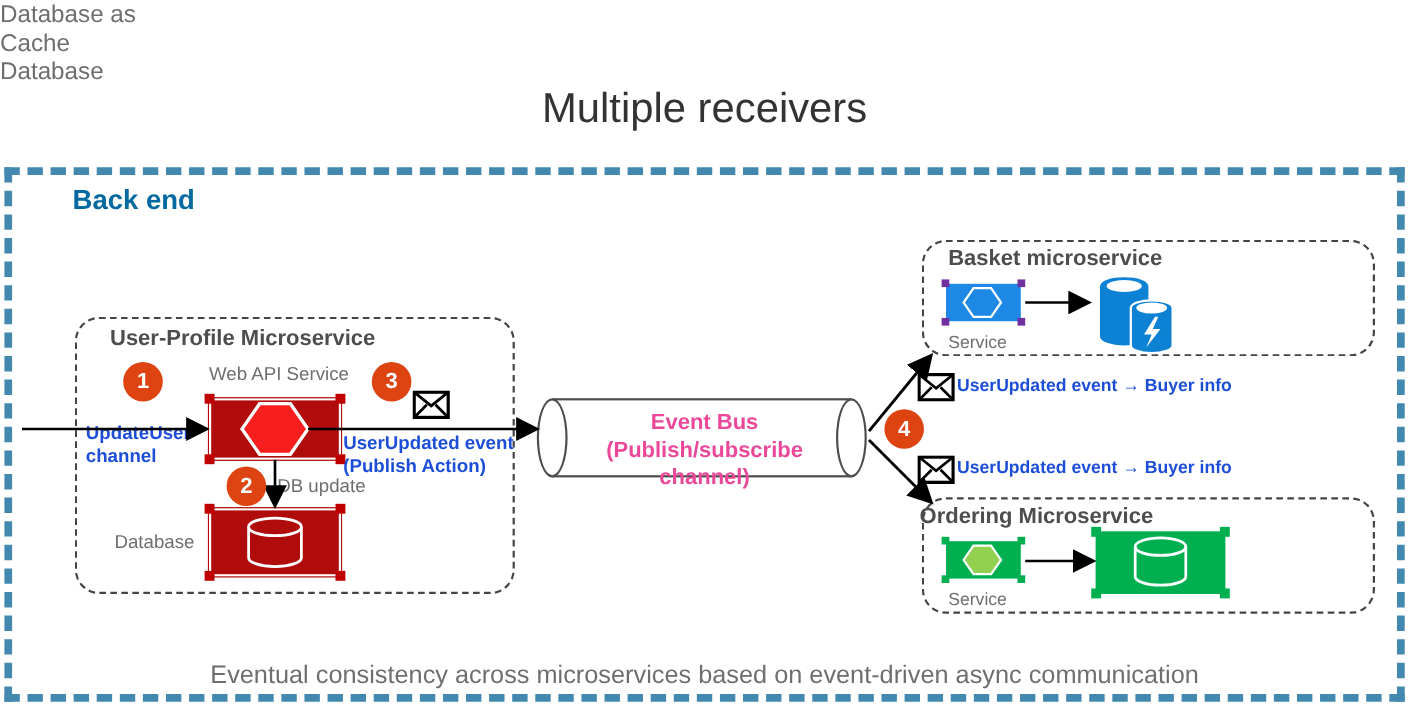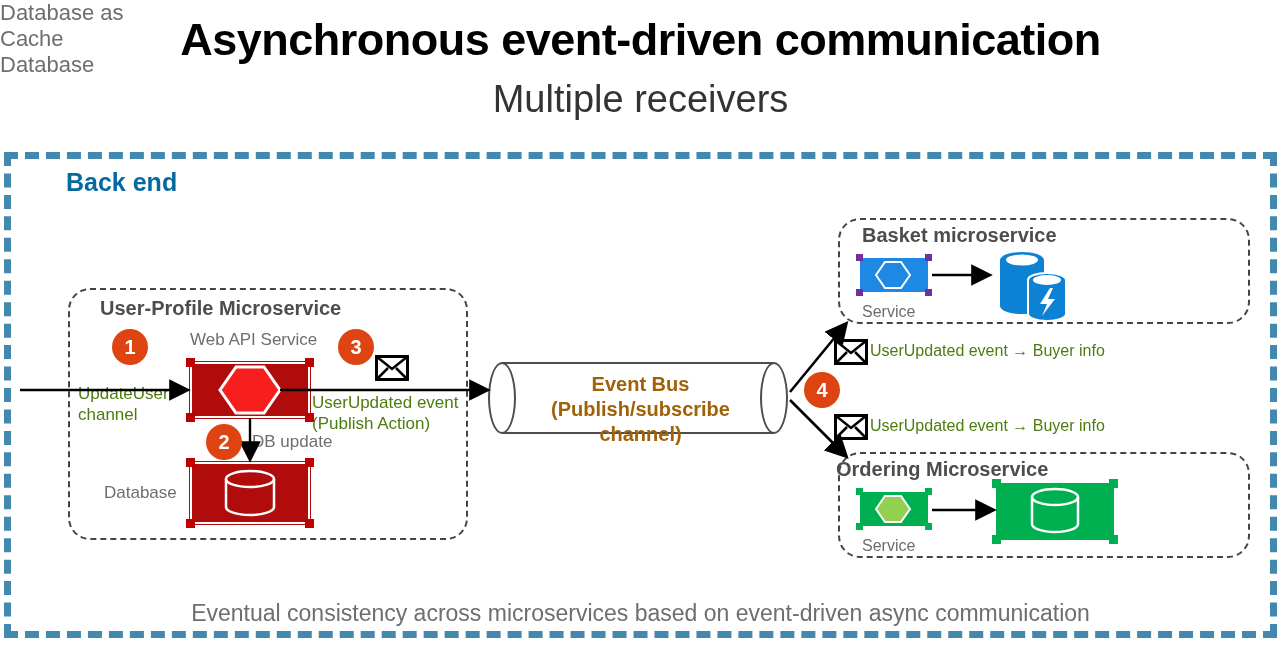--- a/index.html
+++ b/index.html
@@ -174,21 +174,21 @@
     background: #ffffff;
     box-sizing: border-box;
   }
   #eventbus-text {
     position: absolute;
     left: 20px; top: 10px;
     width: 265px;
     text-align: center;
     font-size: 20px;
     font-weight: bold;
-    color: #a16207;
+    color: #ec4899;
     line-height: 25px;
   }
 
   
   .badge {
     position: absolute;
     border-radius: 50%;
     background: #DD4412;
     color: #ffffff;
     font-size: 20px;
@@ -199,22 +199,22 @@
   }
   #badge-1 { left: 112px; top: 329px; }
   #badge-2 { left: 206px; top: 424px; }
   #badge-3 { left: 338px; top: 329px; }
   #badge-4 { left: 804px; top: 372px; }
 
   
   .lbl-bold {
     position: absolute;
     font-size: 17px;
-    font-weight: normal;
-    color: #4d7c0f;
+    font-weight: bold;
+    color: #1d4ed8;
     line-height: 21px;
     white-space: nowrap;
   }
   .lbl-plain {
     position: absolute;
     font-size: 17px;
     color: #6E6E6E;
     white-space: nowrap;
   }
   #lbl-updateuser { left: 78px; top: 371px; text-align: left; margin-top: 12px; }
@@ -238,21 +238,20 @@
     left: 0; top: 0;
     width: 1281px; height: 652px;
     pointer-events: none;
   }
 </style>
 </head>
 <body>
 
 <div id="page">
 
-  <div id="title-main">Asynchronous event-driven communication</div>
   <div id="title-sub">Multiple receivers</div>
 
   <div id="backend-frame"></div>
   <div id="backend-label">Back end</div>
   <div id="footer-caption">Eventual consistency across microservices based on event-driven async communication</div>
 
   <div class="group-box" id="grp-userprofile"></div>
   <div class="group-title" id="lbl-userprofile">User-Profile Microservice</div>
 
   <div id="webapi-label">Web API Service</div>

